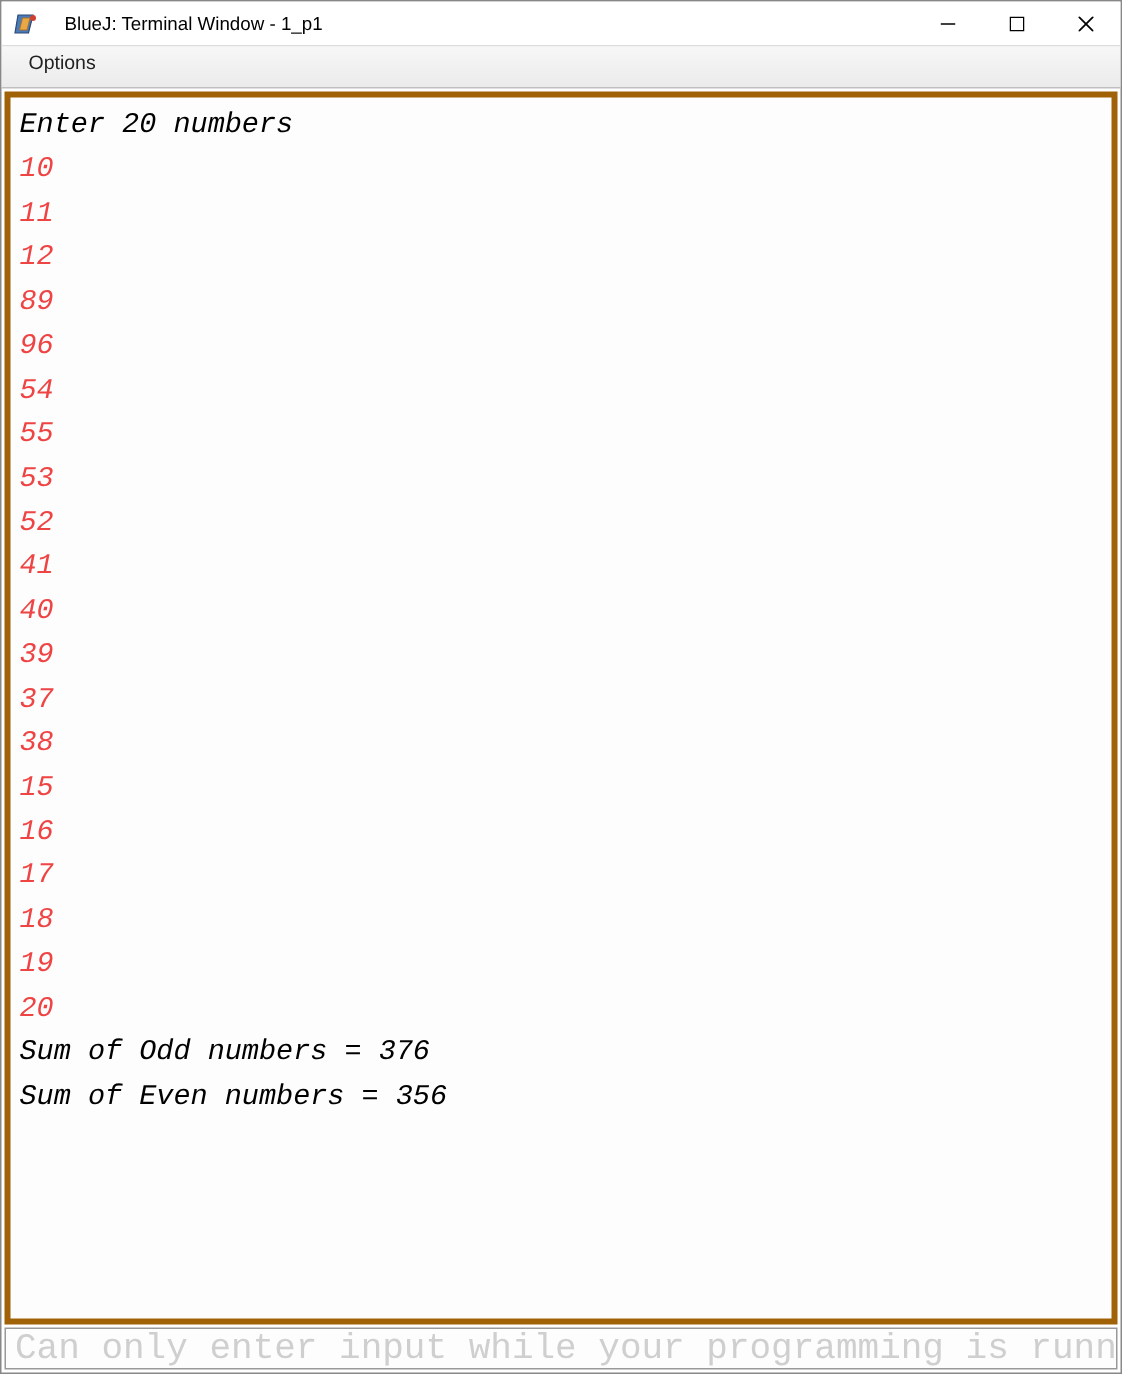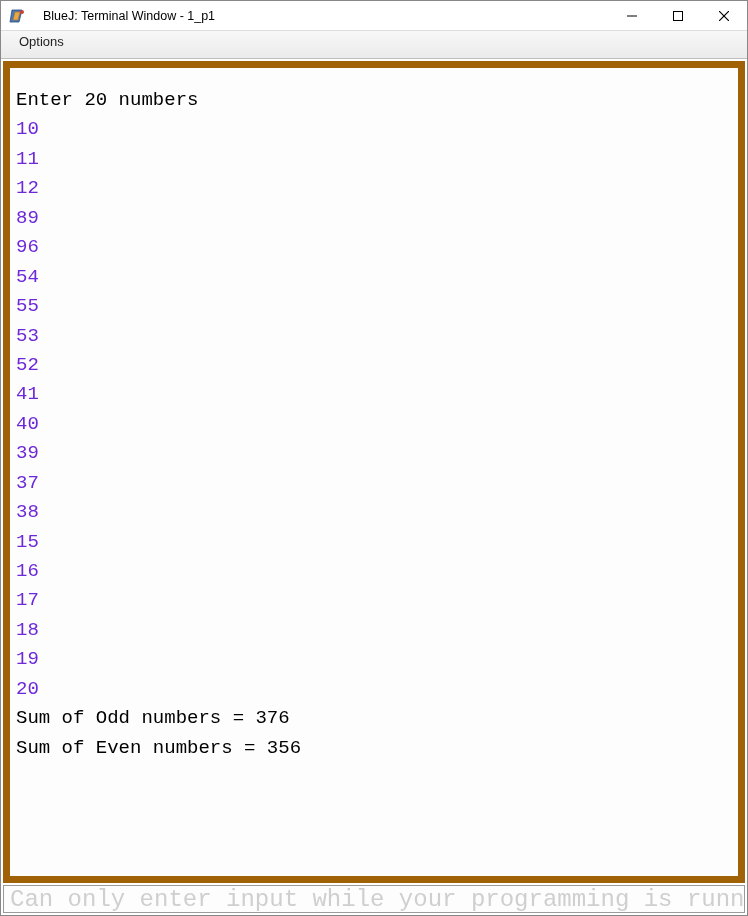--- a/index.html
+++ b/index.html
@@ -60,36 +60,37 @@
       border-bottom: 1px solid #bfbfbf;
     }
     .menu-item {
       font-size: 13px;
       color: #222;
       padding: 3px 10px;
       cursor: pointer;
     }
     .terminal-area {
       background: #fdfdfd;
-      border: 7px solid #a16207;
+      border: 4px solid #a16207;
       margin: 2px;
       height: calc(100% - 30px - 28px - 34px);
-      padding: 18px 6px;
+      padding: 4px 6px;
       font-family: "Consolas", "Courier New", monospace;
       font-size: 19px;
       line-height: 1.55;
       white-space: pre;
       overflow: hidden;
       color: #000;
+      font-style: italic;
     }
     .terminal-line {
       display: block;
     }
     .input-text {
-      color: #6d28d9;
+      color: #ef4444;
     }
     .output-text {
       color: #000;
     }
     .statusbar {
       height: 28px;
       background: #fdfdfd;
       border: 1px solid #999;
       margin: 0 2px 2px 2px;
       padding: 2px 6px;

